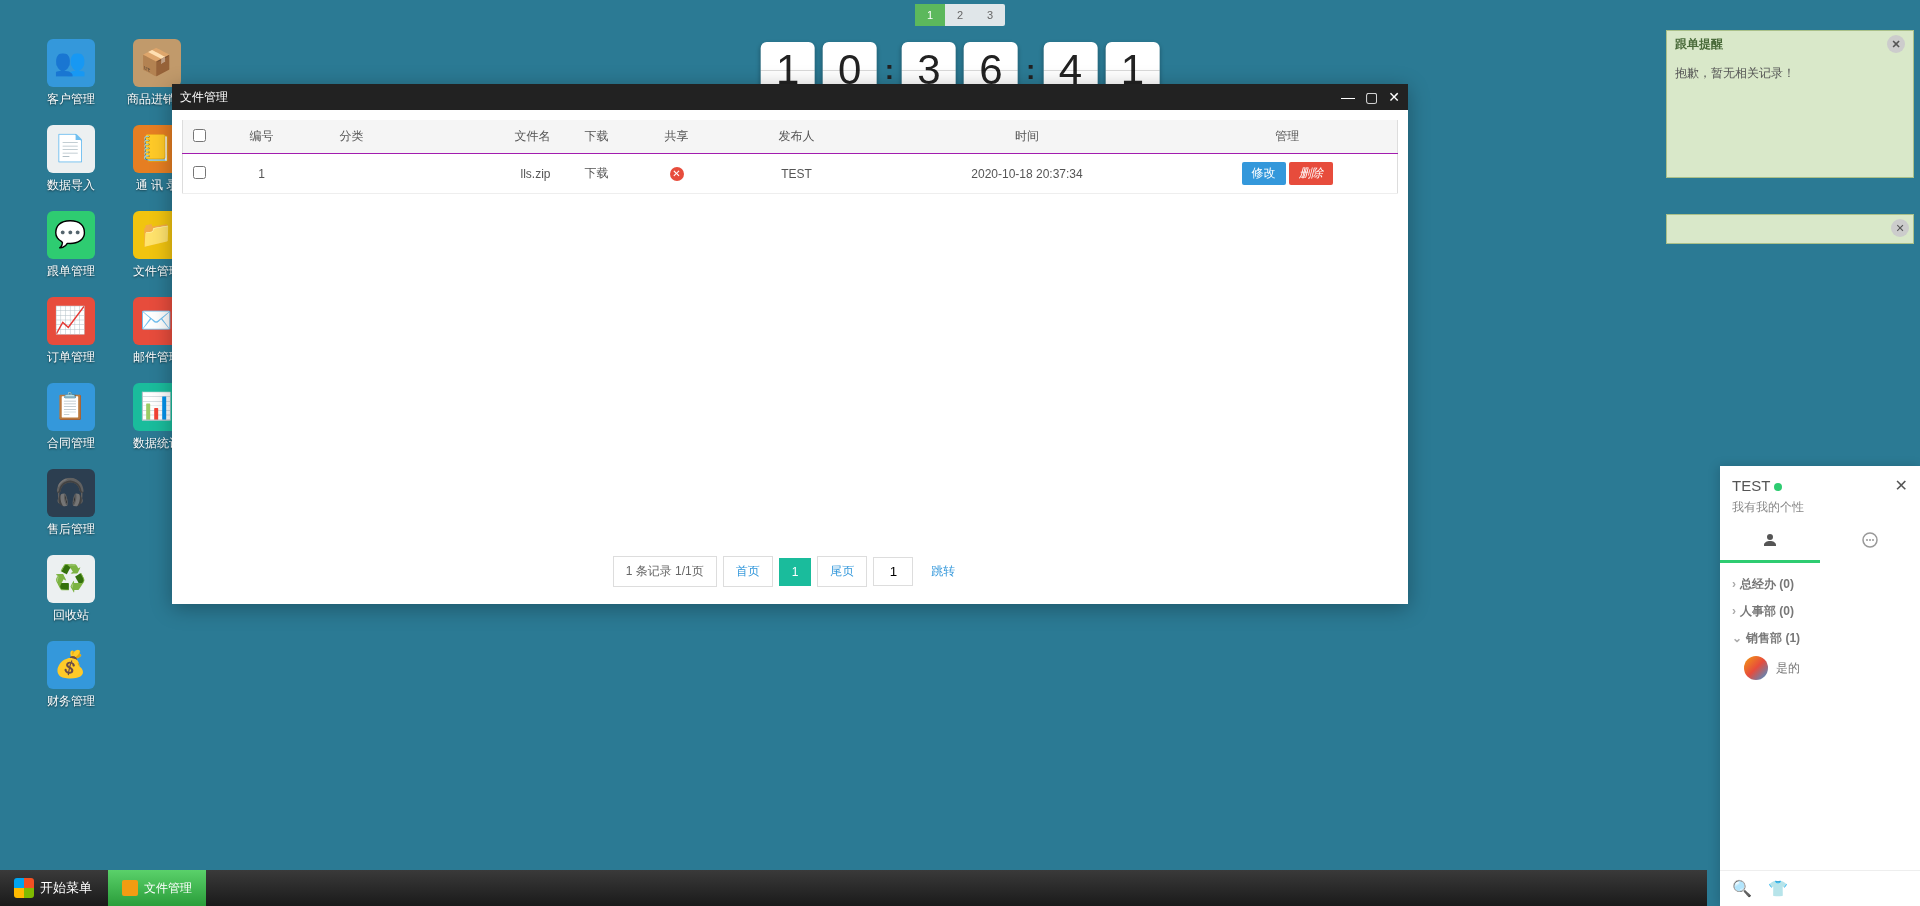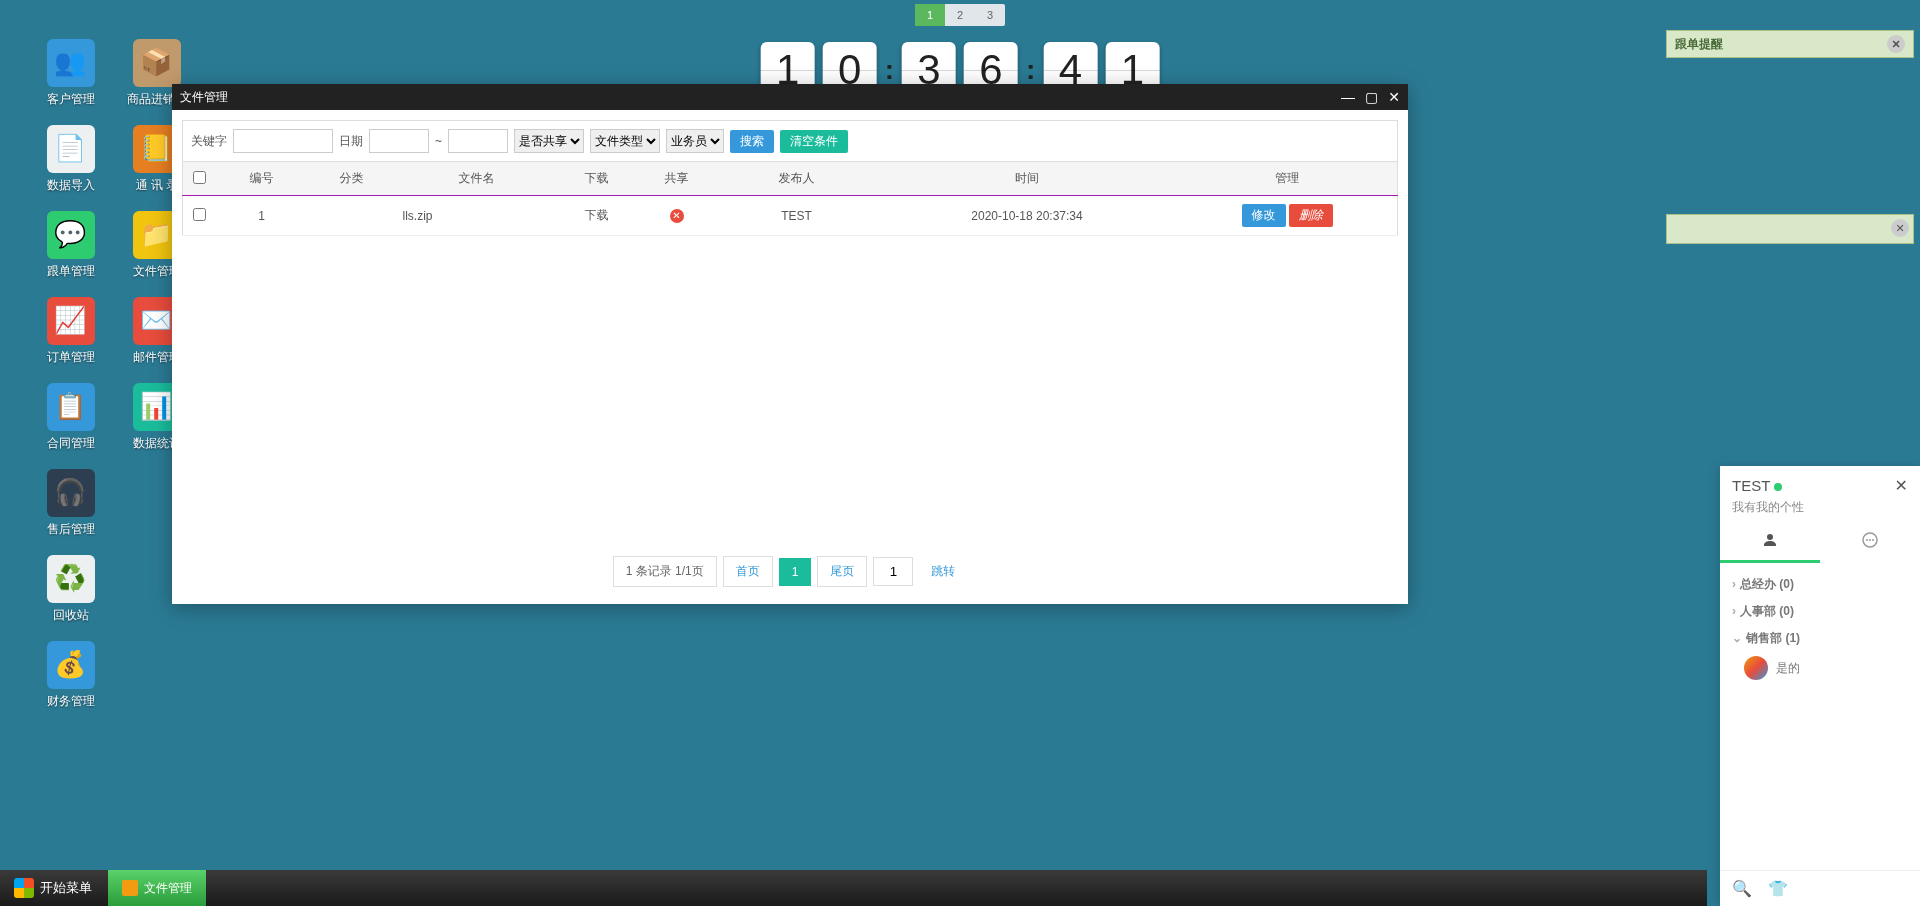--- a/index.html
+++ b/index.html
@@ -166,68 +166,56 @@
   <div class="sep">:</div>
   <div class="digit">4</div>
   <div class="digit">1</div>
 </div>
 
 <div class="reminder">
   <div class="reminder-hdr">
     <span>跟单提醒</span>
     <span class="x">✕</span>
   </div>
+  <div class="reminder-body">抱歉，暂无相关记录！</div>
 </div>
 <div class="reminder2">
   <span class="x">✕</span>
 </div>
 
 <div class="window">
   <div class="win-titlebar">
     <span>文件管理</span>
     <div class="win-controls">
       <span>—</span>
       <span>▢</span>
       <span>✕</span>
     </div>
   </div>
   <div class="win-body">
-    <div class="filter-bar">
-      <span>关键字</span>
-      <input type="text" style="width: 100px;">
-      <span>日期</span>
-      <input type="text" style="width: 60px;">
-      <span>~</span>
-      <input type="text" style="width: 60px;">
-      <select><option>是否共享</option></select>
-      <select><option>文件类型</option></select>
-      <select><option>业务员</option></select>
-      <button class="btn-sm btn-blue">搜索</button>
-      <button class="btn-sm btn-teal">清空条件</button>
-    </div>
     <table class="data-table">
       <thead>
           <tr>
         <th style="width:34px"><input type="checkbox" style=""></th>
         <th style="width:90px">编号</th>
         <th style="width:90px">分类</th>
-        <th style="width:160px;text-align:center">文件名</th>
+        <th style="width:160px;text-align:right">文件名</th>
         <th style="width:80px">下载</th>
         <th style="width:80px">共享</th>
         <th style="width:160px">发布人</th>
         <th>时间</th>
         <th style="width:220px">管理</th>
       </tr>
         </thead>
       <tbody>
           <tr>
         <td><input type="checkbox" style=""></td>
         <td>1</td>
         <td></td>
-        <td style="text-align:left">lls.zip</td>
+        <td style="text-align:right">lls.zip</td>
         <td><a href="#">下载</a></td>
         <td><span class="shared-no">✕</span></td>
         <td>TEST</td>
         <td>2020-10-18 20:37:34</td>
         <td>
           <button class="btn-sm btn-blue">修改</button>
           <button class="btn-sm btn-red">删除</button>
         </td>
       </tr>
         </tbody>

